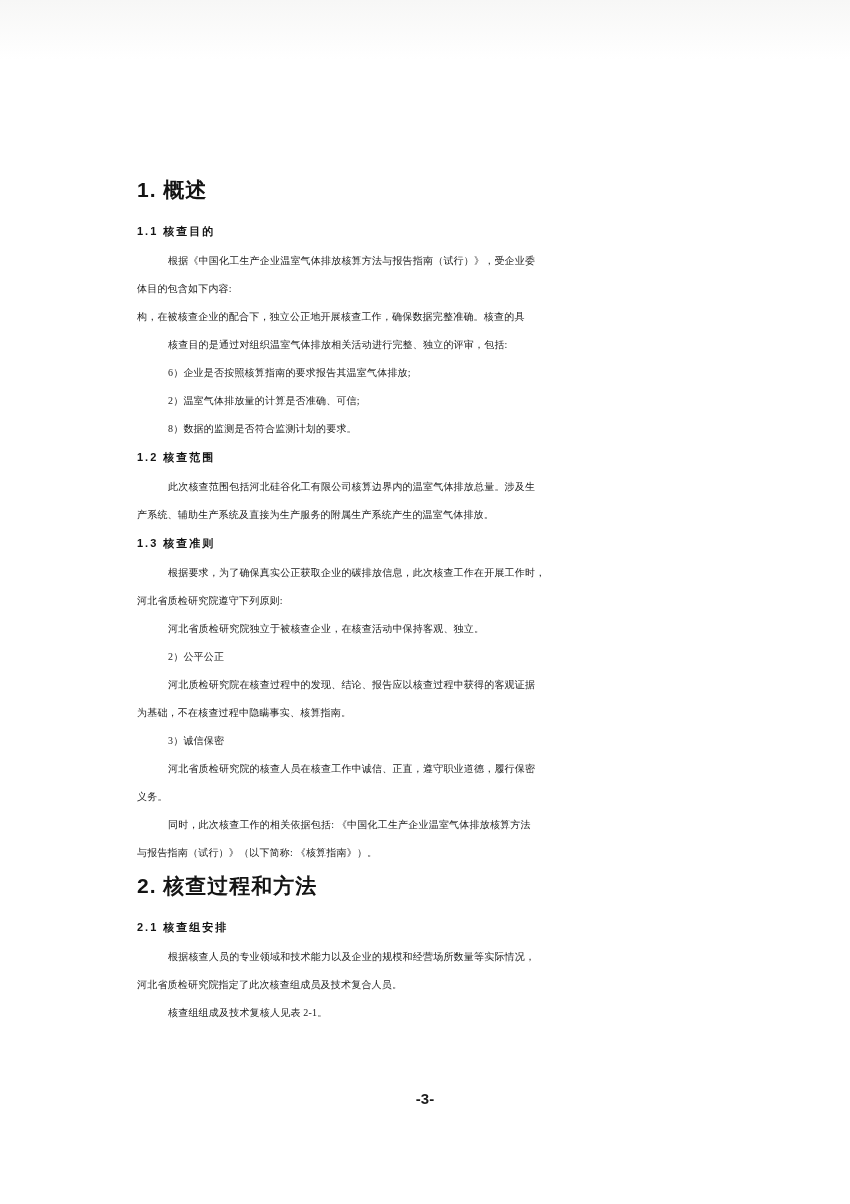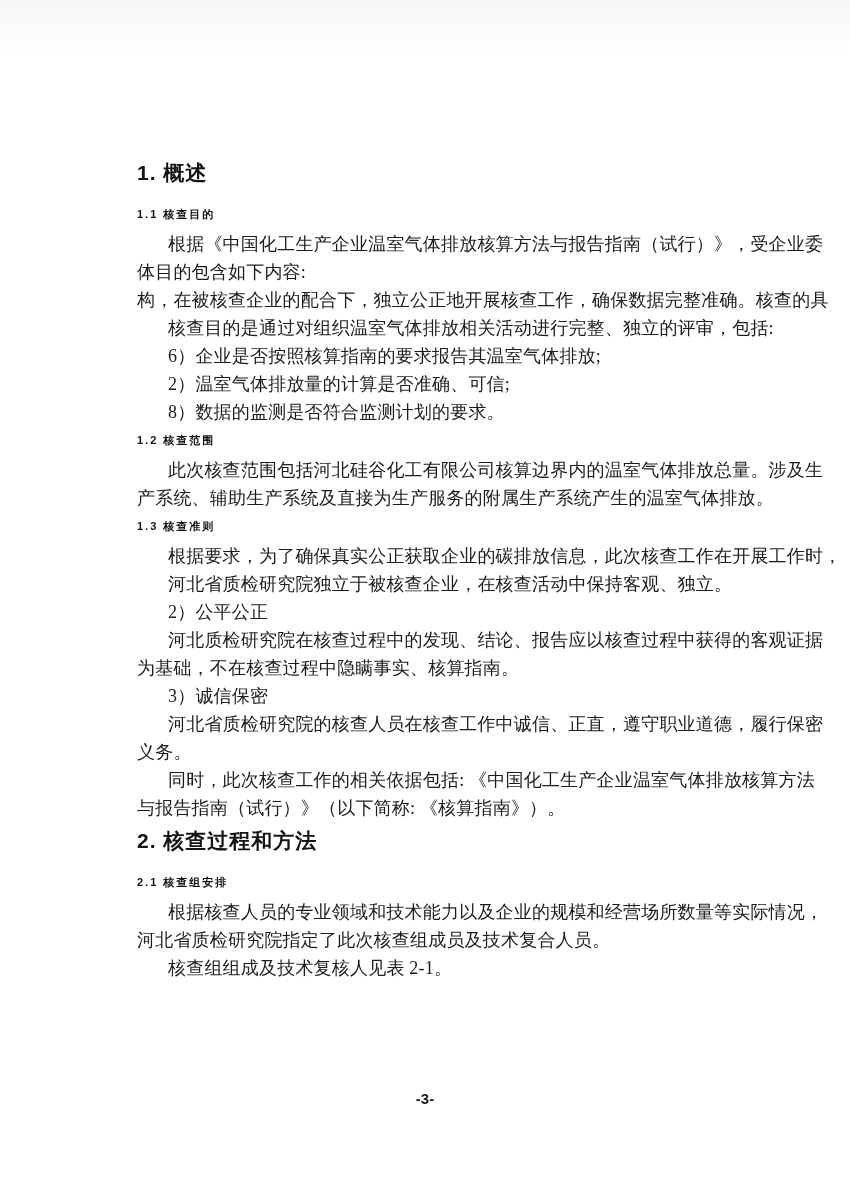--- a/index.html
+++ b/index.html
@@ -20,21 +20,21 @@
   .scan-tint {
     position: absolute;
     top: 0; left: 0; right: 0;
     height: 70px;
     background: linear-gradient(180deg, rgba(210,210,205,0.18), rgba(255,255,255,0) 85%);
     pointer-events: none;
   }
   .content {
     position: absolute;
     left: 137px;
-    top: 158px;
+    top: 175px;
     width: 583px;
   }
   .h1 {
     font-family: "Liberation Sans", "DejaVu Sans", sans-serif;
     font-size: 21px;
     font-weight: 600;
     letter-spacing: 1px;
     color: #141414;
     line-height: 30px;
     margin: 0 0 12px 0;
@@ -47,21 +47,21 @@
     font-family: "Liberation Sans", "DejaVu Sans", sans-serif;
     font-size: 11px;
     font-weight: 700;
     letter-spacing: 2px;
     color: #141414;
     line-height: 28px;
     margin: 0 0 2px 0;
     white-space: nowrap;
   }
   .line {
-    font-size: 18px;
+    font-size: 10px;
     font-weight: 400;
     color: #1c1c1c;
     line-height: 28px;
     letter-spacing: 0.2px;
     white-space: nowrap;
   }
   .indent {
     padding-left: 31px;
   }
   .footer {
@@ -91,20 +91,21 @@
       <div class="line">构，在被核查企业的配合下，独立公正地开展核查工作，确保数据完整准确。核查的具</div>
       <div class="line indent">核查目的是通过对组织温室气体排放相关活动进行完整、独立的评审，包括:</div>
       <div class="line indent">6）企业是否按照核算指南的要求报告其温室气体排放;</div>
       <div class="line indent">2）温室气体排放量的计算是否准确、可信;</div>
       <div class="line indent">8）数据的监测是否符合监测计划的要求。</div>
       <div class="h2">1.2 核查范围</div>
       <div class="line indent">此次核查范围包括河北硅谷化工有限公司核算边界内的温室气体排放总量。涉及生</div>
       <div class="line">产系统、辅助生产系统及直接为生产服务的附属生产系统产生的温室气体排放。</div>
       <div class="h2">1.3 核查准则</div>
       <div class="line indent">根据要求，为了确保真实公正获取企业的碳排放信息，此次核查工作在开展工作时，</div>
+      <div class="line">河北省质检研究院遵守下列原则:</div>
       <div class="line indent">河北省质检研究院独立于被核查企业，在核查活动中保持客观、独立。</div>
       <div class="line indent">2）公平公正</div>
       <div class="line indent">河北质检研究院在核查过程中的发现、结论、报告应以核查过程中获得的客观证据</div>
       <div class="line">为基础，不在核查过程中隐瞒事实、核算指南。</div>
       <div class="line indent">3）诚信保密</div>
       <div class="line indent">河北省质检研究院的核查人员在核查工作中诚信、正直，遵守职业道德，履行保密</div>
       <div class="line">义务。</div>
       <div class="line indent">同时，此次核查工作的相关依据包括: 《中国化工生产企业温室气体排放核算方法</div>
       <div class="line">与报告指南（试行）》（以下简称: 《核算指南》）。</div>
       <div class="h1 later">2. 核查过程和方法</div>

